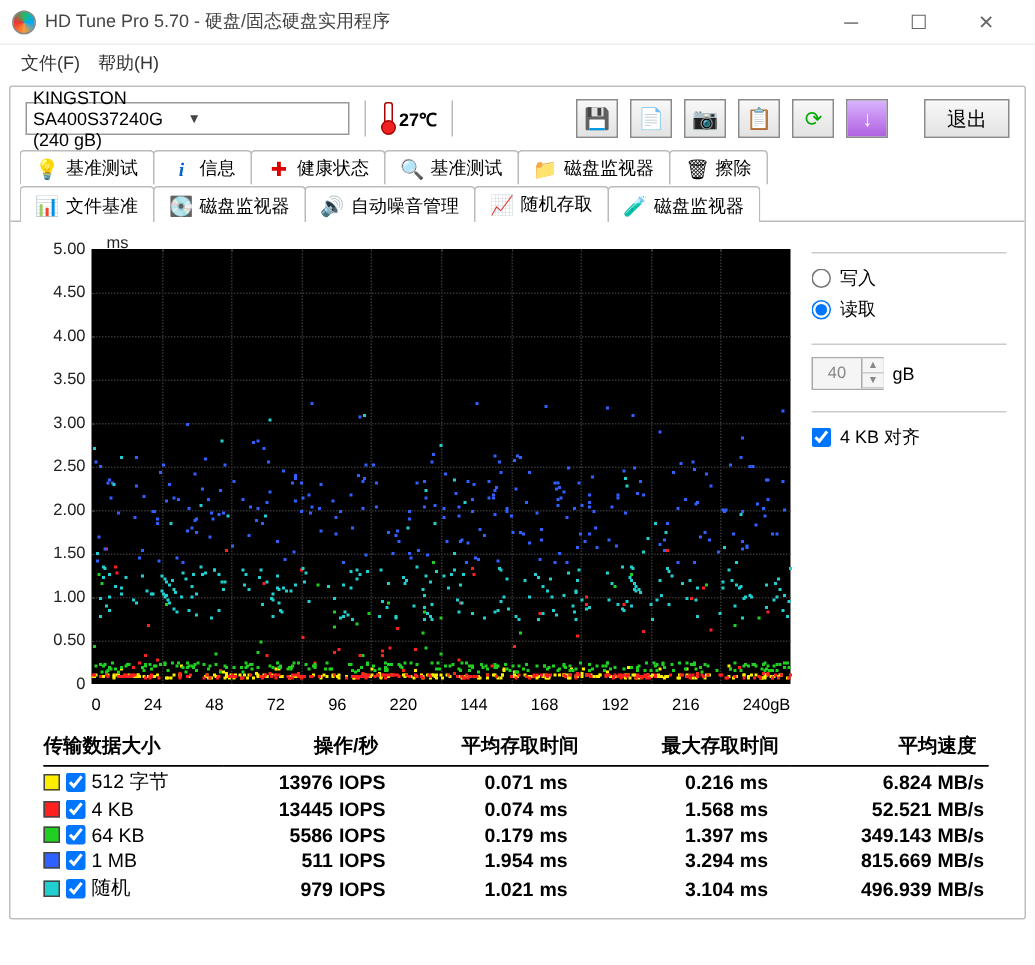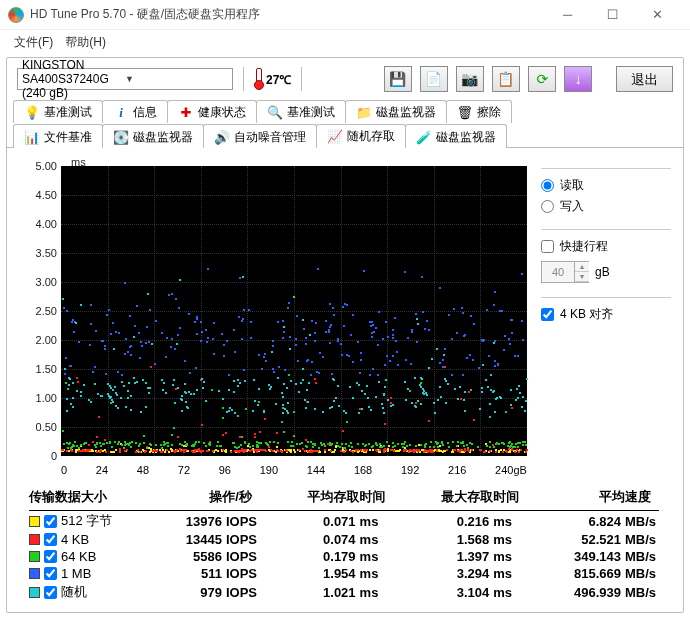--- a/index.html
+++ b/index.html
@@ -1452,21 +1452,21 @@
             <div style="position: absolute; width: 2px; height: 2px; background: rgb(32, 208, 208); left: 17.4841%; bottom: 26.004%;"></div>
             <div style="position: absolute; width: 2px; height: 2px; background: rgb(32, 208, 208); left: 78.72%; bottom: 30.1488%;"></div>
             <div style="position: absolute; width: 2px; height: 2px; background: rgb(32, 208, 208); left: 89.7244%; bottom: 15.7584%;"></div>
           </div>
         <div class="xaxis" id="xaxis">
             <span>0</span>
             <span>24</span>
             <span>48</span>
             <span>72</span>
             <span>96</span>
-            <span>190</span>
+            <span>220</span>
             <span>144</span>
             <span>168</span>
             <span>192</span>
             <span>216</span>
             <span>240gB</span>
           </div>
 
       <div class="ytick" style="top: 8px;">5.00</div>
           <div class="ytick" style="top: 37px;">4.50</div>
           <div class="ytick" style="top: 66px;">4.00</div>
@@ -1477,33 +1477,29 @@
           <div class="ytick" style="top: 211px;">1.50</div>
           <div class="ytick" style="top: 240px;">1.00</div>
           <div class="ytick" style="top: 269px;">0.50</div>
           <div class="ytick" style="top: 298px;">0</div>
         </div>
     </div>
 
     <div class="side">
       <div class="radios">
         <label class="radio">
+            <input type="radio" name="rw" style="">
+            <span>写入</span>
+          </label>
+        <label class="radio">
             <input type="radio" name="rw" checked="" style="">
             <span>读取</span>
           </label>
-        <label class="radio">
-            <input type="radio" name="rw" style="">
-            <span>写入</span>
-          </label>
       </div>
       <div class="group">
-        <label class="check">
-            <input type="checkbox" style="">
-            <span>快捷行程</span>
-          </label>
         <div class="spinrow">
           <div class="spin">
             <input disabled="" value="40" style="">
             <div class="spn">
                 <span>▲</span>
                 <span>▼</span>
               </div>
           </div>
           <span>gB</span>
         </div>

